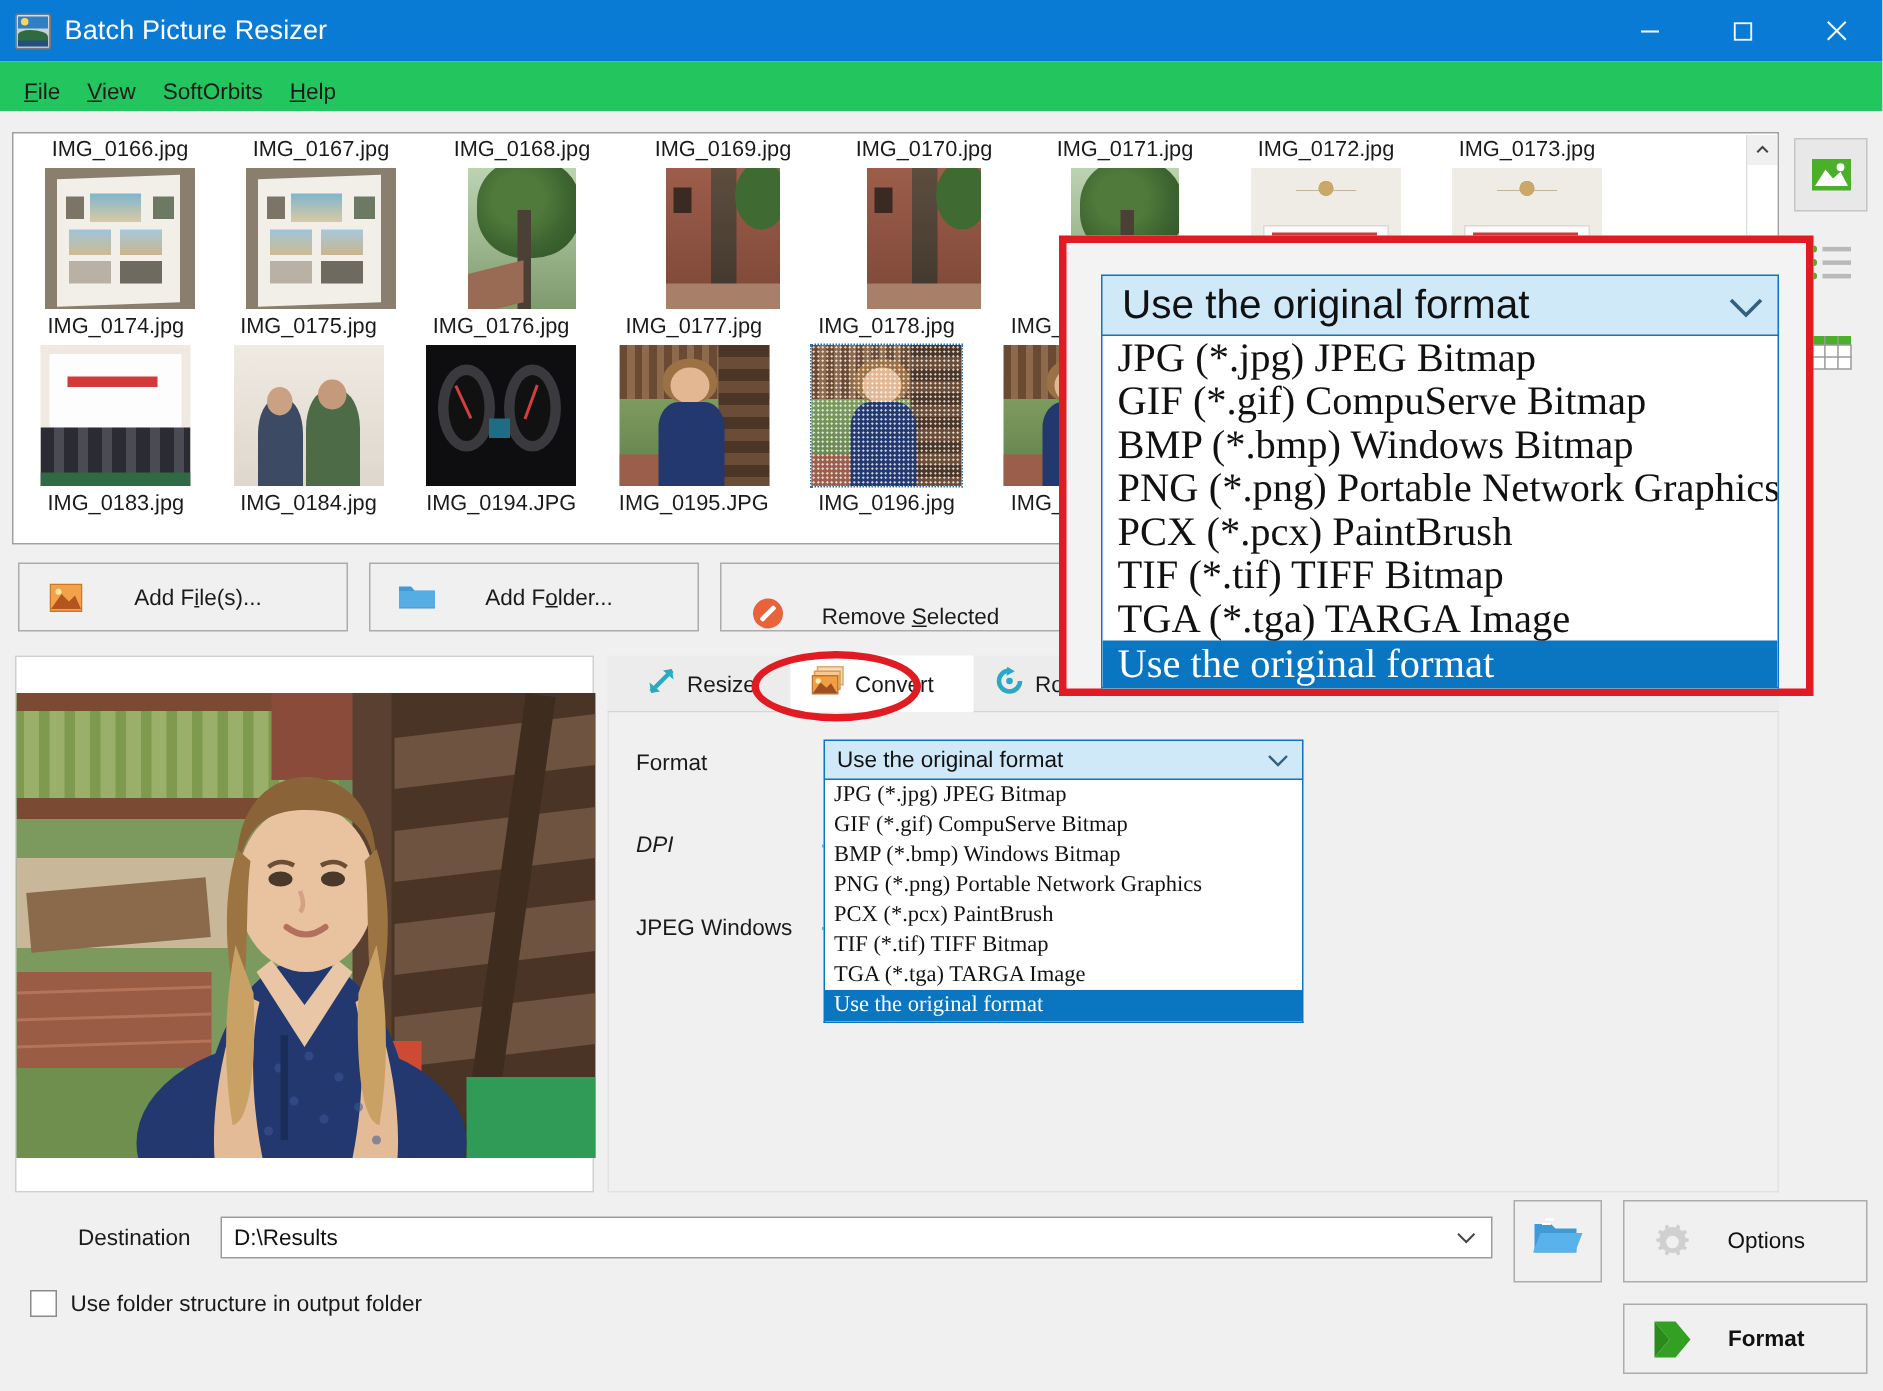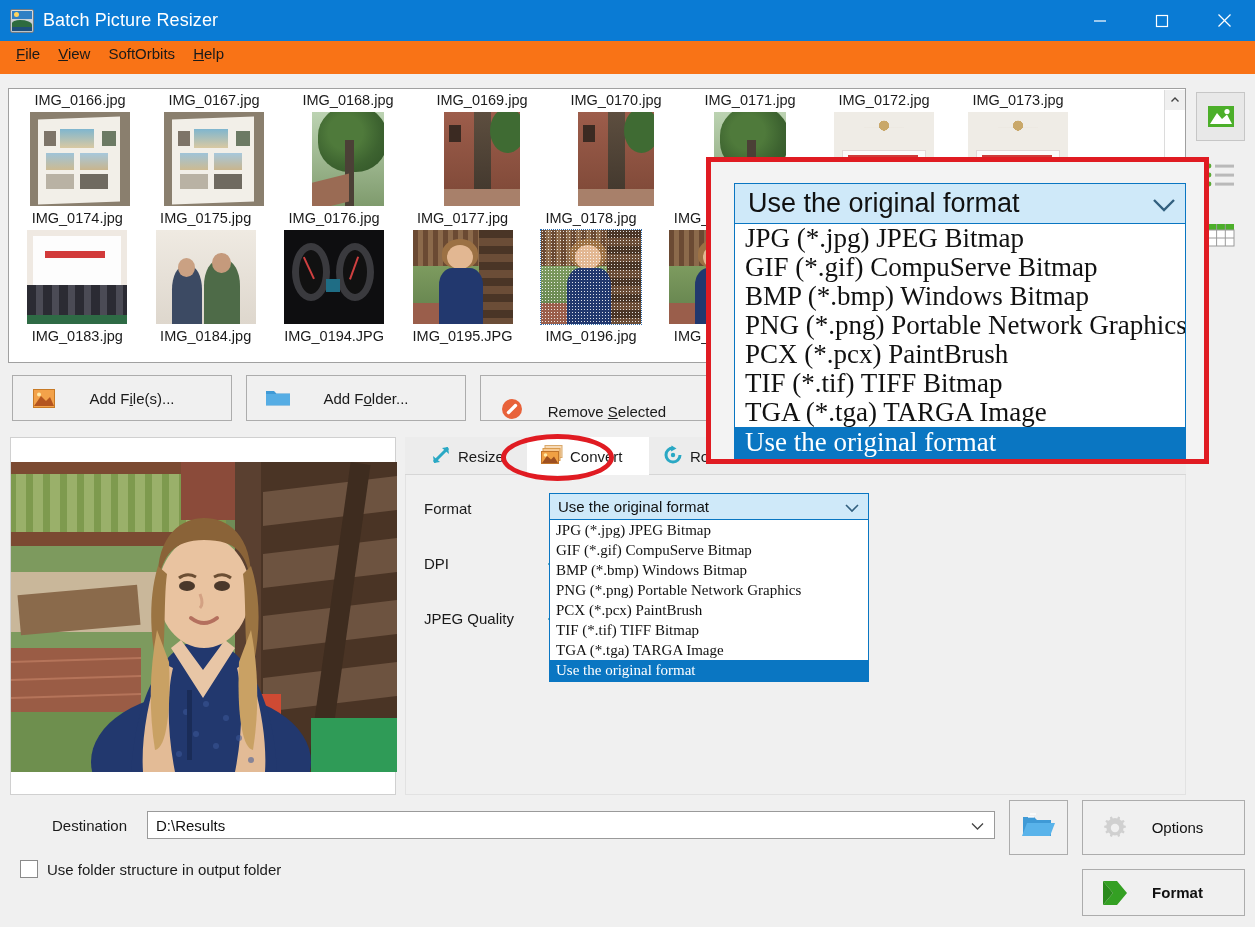--- a/index.html
+++ b/index.html
@@ -31,21 +31,21 @@
   .title-text {
     color:#ffffff; font-size:18px; letter-spacing:.1px;
   }
   .wincontrols { position:absolute; right:0; top:0; height:41px; display:flex; }
   .wc { width:62px; height:41px; display:flex; align-items:center; justify-content:center; }
   .wc svg { display:block; }
 
   
   .menubar {
     position:absolute; left:0; top:41px; width:1255px; height:33px;
-    background:#f97316; display:flex; align-items:flex-start; padding-left:7px;
+    background:#22c55e; display:flex; align-items:flex-end; padding-left:7px;
   }
   .menuitem {
     font-size:15px; color:#1a1a1a; padding:4px 9px; white-space:nowrap;
   }
   .menuitem u { text-decoration:underline; }
 
   
   .thumbpanel {
     position:absolute; left:8px; top:88px; width:1178px; height:275px;
     background:#ffffff; border:1px solid #a0a0a0; overflow:hidden;
@@ -656,22 +656,22 @@
           <polygon points="8.5,0.5 13.5,3.5 8,6.5" fill="#2aa8c4"></polygon>
           <circle cx="10" cy="10" r="2.2" fill="#2aa8c4"></circle>
         </svg>
       </span>
       <span>Rotate</span>
     </div>
   </div>
 
   <div class="panelbody">
     <div class="fieldlabel" style="left:18px; top:25px;">Format</div>
-    <div class="fieldlabel" style="left:18px; top:80px;">DPI</div>
-    <div class="fieldlabel" style="left:18px; top:135px;">JPEG Quality</div>
+    <div class="fieldlabel" style="left:18px; top:80px;font-style:italic;">DPI</div>
+    <div class="fieldlabel" style="left:18px; top:135px;">JPEG Windows</div>
 
     <div class="slider-track" style="left:142px; top:88px; width:320px;"></div>
     <div class="slider-knob" style="left:448px; top:81px;"></div>
     <div class="slider-track" style="left:142px; top:143px; width:320px;"></div>
     <div class="slider-knob" style="left:448px; top:136px;"></div>
   </div>
 
   <div class="combo-head" style="left:549px; top:493px; width:320px; height:27px;">
     <span>Use the original format</span>
     <span class="chev">

